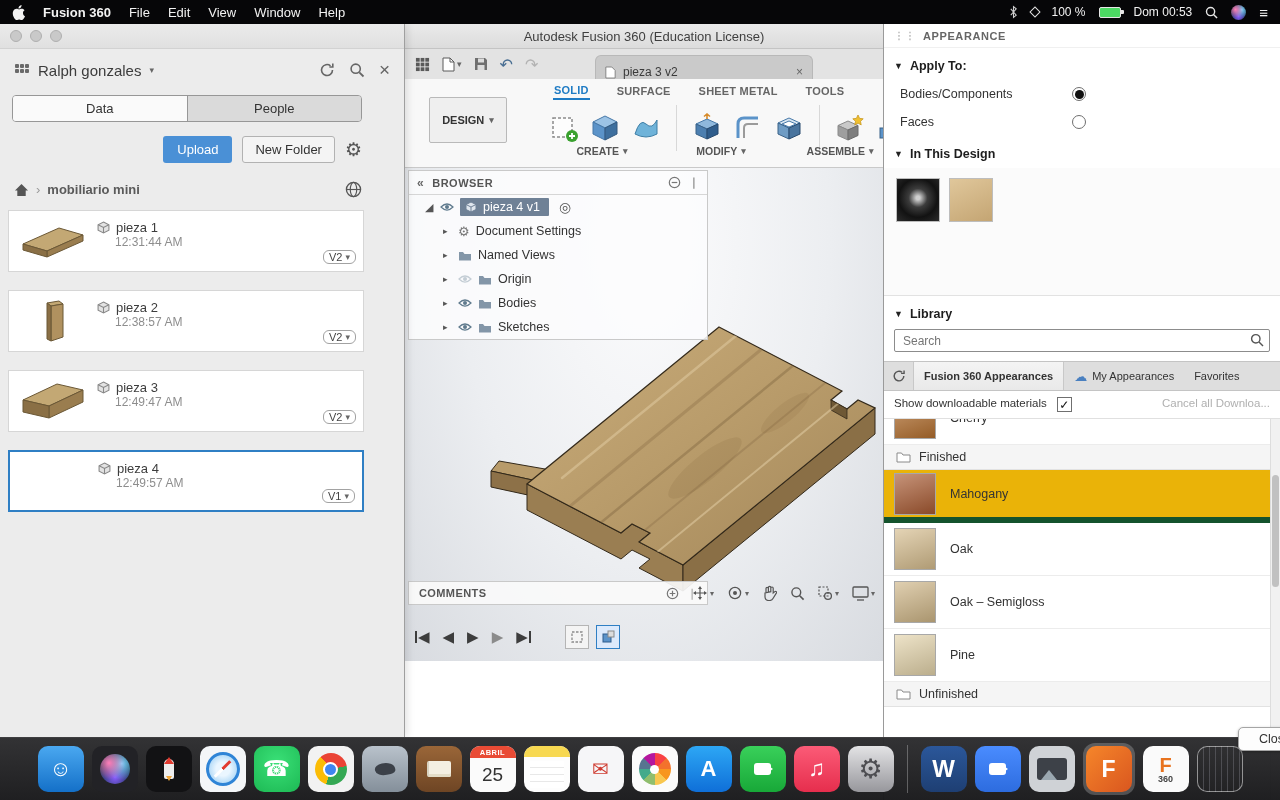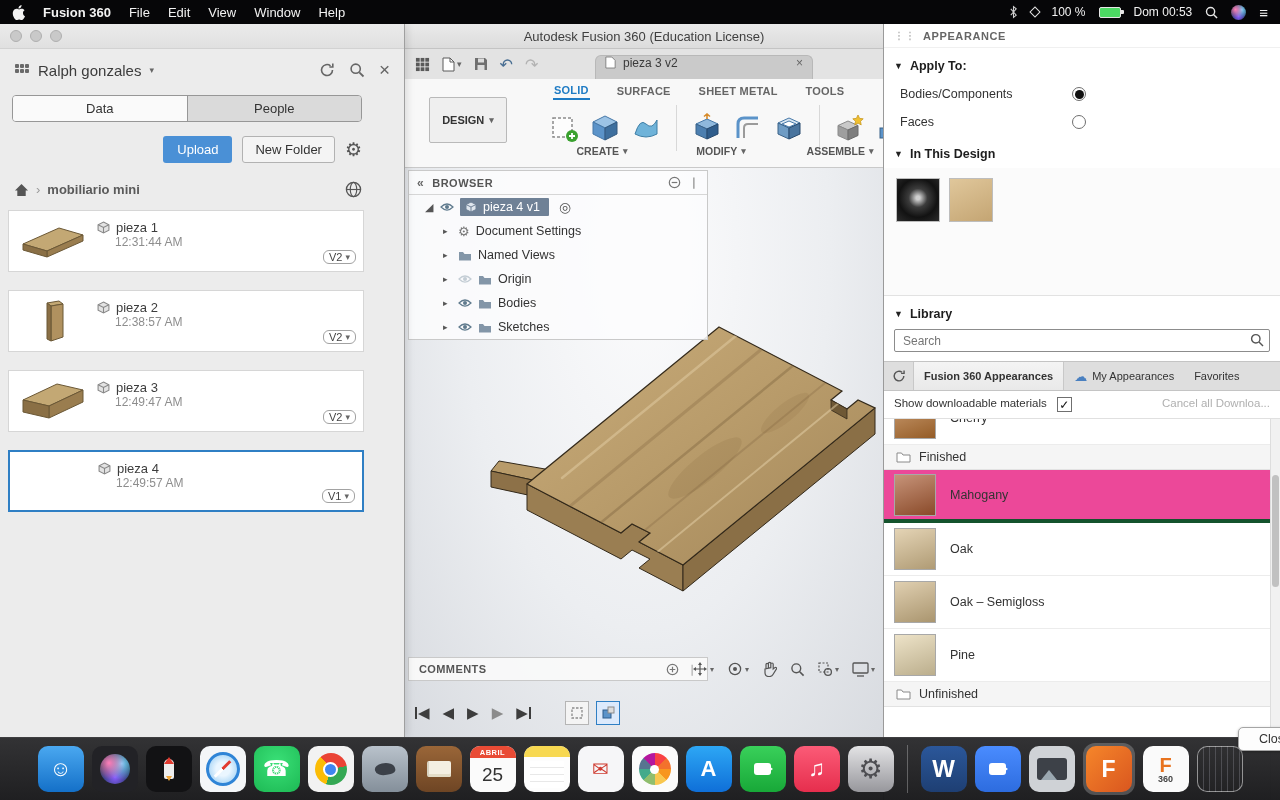--- a/index.html
+++ b/index.html
@@ -37,27 +37,27 @@
   .dw-items{padding:4px 40px 0 8px;display:flex;flex-direction:column;gap:18px}
   .card{background:#fff;border:1px solid #d6d6d6;height:62px;position:relative;display:flex;align-items:flex-start}
   .card.selected{border:2px solid #2f7fc4}
   .card-thumb{width:88px;height:100%;display:flex;align-items:center;justify-content:center;flex:0 0 auto}
   .card-body{padding-top:9px}
   .card-name{font-size:13px;color:#3d3d3d;display:flex;gap:6px;align-items:center}
   .card-time{font-size:12px;color:#8d8d8d;margin-left:18px}
   .version-chip{position:absolute;right:7px;bottom:7px;border:1px solid #a2a2a2;border-radius:6px;font-size:11px;color:#444;padding:0 5px;background:#fff;display:flex;align-items:center;gap:3px}
 
   
-  .main-window{position:absolute;left:405px;top:24px;width:478px;height:713px;background:#e9e9e9;z-index:5}
+  .main-window{position:absolute;left:405px;top:24px;width:478px;height:637px;background:#e9e9e9;z-index:5}
   .mw-titlebar{height:25px;display:flex;align-items:center;justify-content:center;font-size:13px;color:#3f3f3f;background:linear-gradient(#eaeaea,#dcdcdc);border-bottom:1px solid #c4c4c4}
   .mw-toolbar{height:30px;display:flex;align-items:center;padding:0 10px;gap:12px;background:#e3e3e3;position:relative;color:#555}
   .tb-ic{display:flex;align-items:center;gap:2px}
   .undo{color:#4a6f93;font-size:16px}
   .redo{color:#b3b3b3;font-size:16px}
-  .doc-tab{position:absolute;left:190px;top:6px;width:218px;height:24px;background:#cacaca;border:1px solid #b8b8b8;border-bottom:0;border-radius:6px 6px 0 0;display:flex;align-items:flex-start;padding:0 9px;gap:7px;font-size:12px;color:#3a3a3a}
+  .doc-tab{position:absolute;left:190px;top:6px;width:218px;height:24px;background:#cacaca;border:1px solid #b8b8b8;border-bottom:0;border-radius:6px 6px 0 0;display:flex;align-items:flex-end;padding:0 9px;gap:7px;font-size:12px;color:#3a3a3a}
   .doc-tab .x{margin-left:auto;color:#666;font-size:12px}
   .mw-ribbon{height:89px;background:#f8f8f8;border-bottom:1px solid #c9c9c9;position:relative;overflow:hidden}
   .design-box{position:absolute;left:24px;top:18px;width:78px;height:46px;border:1px solid #b9b9b9;background:#efefef;display:flex;align-items:center;justify-content:center;gap:5px;font-size:11px;font-weight:bold;color:#333;border-radius:2px}
   .ribbon-tabs{position:absolute;left:148px;top:2px;display:flex;gap:26px;font-size:11px;color:#666;height:20px;align-items:center;font-weight:bold}
   .rtab{padding:2px 1px;letter-spacing:.2px}
   .rtab.active{color:#1e7bc4;border-bottom:2px solid #1e7bc4}
   .ribbon-icons{position:absolute;left:142px;top:26px;display:flex;align-items:center;gap:7px}
   .ric{width:34px;height:36px;display:flex;align-items:center;justify-content:center}
   .rsep{width:1px;height:46px;background:#d8d8d8;margin:0 6px}
   .ribbon-labels{position:absolute;left:142px;top:66px;display:flex;font-size:10.5px;color:#555;font-weight:bold}
@@ -106,21 +106,21 @@
   .ap-tab-refresh{width:30px;display:flex;align-items:center;justify-content:center;border-right:1px solid #c8c8c8}
   .ap-tab{display:flex;align-items:center;gap:5px;padding:0 10px}
   .ap-tab.active{background:linear-gradient(#f4f4f4,#e9e9e9);border-right:1px solid #c8c8c8;font-weight:bold}
   .cloud{color:#4a80c0;font-size:13px}
   .ap-dl{display:flex;gap:10px;padding:6px 10px;font-size:11.5px}
   .cb{width:15px;height:15px;border:1px solid #6f6f6f;background:#fff;display:flex;align-items:center;justify-content:center;font-size:12px;color:#111}
   .dl-cancel{margin-left:auto;color:#b0b0b0}
   .ap-list{flex:1;overflow:hidden;position:relative;border-top:1px solid #e0e0e0}
   .ap-list-inner{margin-top:-27px}
   .mat-row{height:53px;display:flex;align-items:center;gap:14px;padding:0 10px;border-bottom:1px solid #ececec;background:#fff;font-size:12.5px}
-  .mat-row.selected{background:#ec4899;border-bottom:4px solid #14532d}
+  .mat-row.selected{background:#eab308;border-bottom:6px solid #14532d}
   .mat-swatch{width:42px;height:42px;border:1px solid #a8a8a8;flex:0 0 auto}
   .folder-row{height:25px;display:flex;align-items:center;gap:8px;padding:0 12px;background:#f5f5f5;border-bottom:1px solid #e2e2e2;color:#333;font-size:12.5px}
   .ap-scroll{position:absolute;right:0;top:0;bottom:0;width:10px;background:#f1f1f1;border-left:1px solid #ddd}
   .ap-thumb{position:absolute;top:56px;height:112px;left:1px;right:1px;background:#c1c1c1;border-radius:4px}
 
   .close-btn{position:absolute;left:1238px;top:727px;z-index:60;background:#fdfdfd;border:1px solid #a5a5a5;border-radius:5px;padding:4px 20px;font-size:12.5px;color:#333;box-shadow:0 1px 3px rgba(0,0,0,.3)}
 
   
   .dock{position:absolute;left:0;right:0;bottom:0;height:63px;background:linear-gradient(rgba(44,44,46,.97),rgba(24,24,26,.97));border-top:1px solid rgba(255,255,255,.14);display:flex;align-items:center;justify-content:center;gap:8px;z-index:50}
   .dk{width:46px;height:46px;border-radius:10px;position:relative;display:flex;align-items:center;justify-content:center;font-size:22px;color:#fff;overflow:hidden;flex:0 0 auto}

